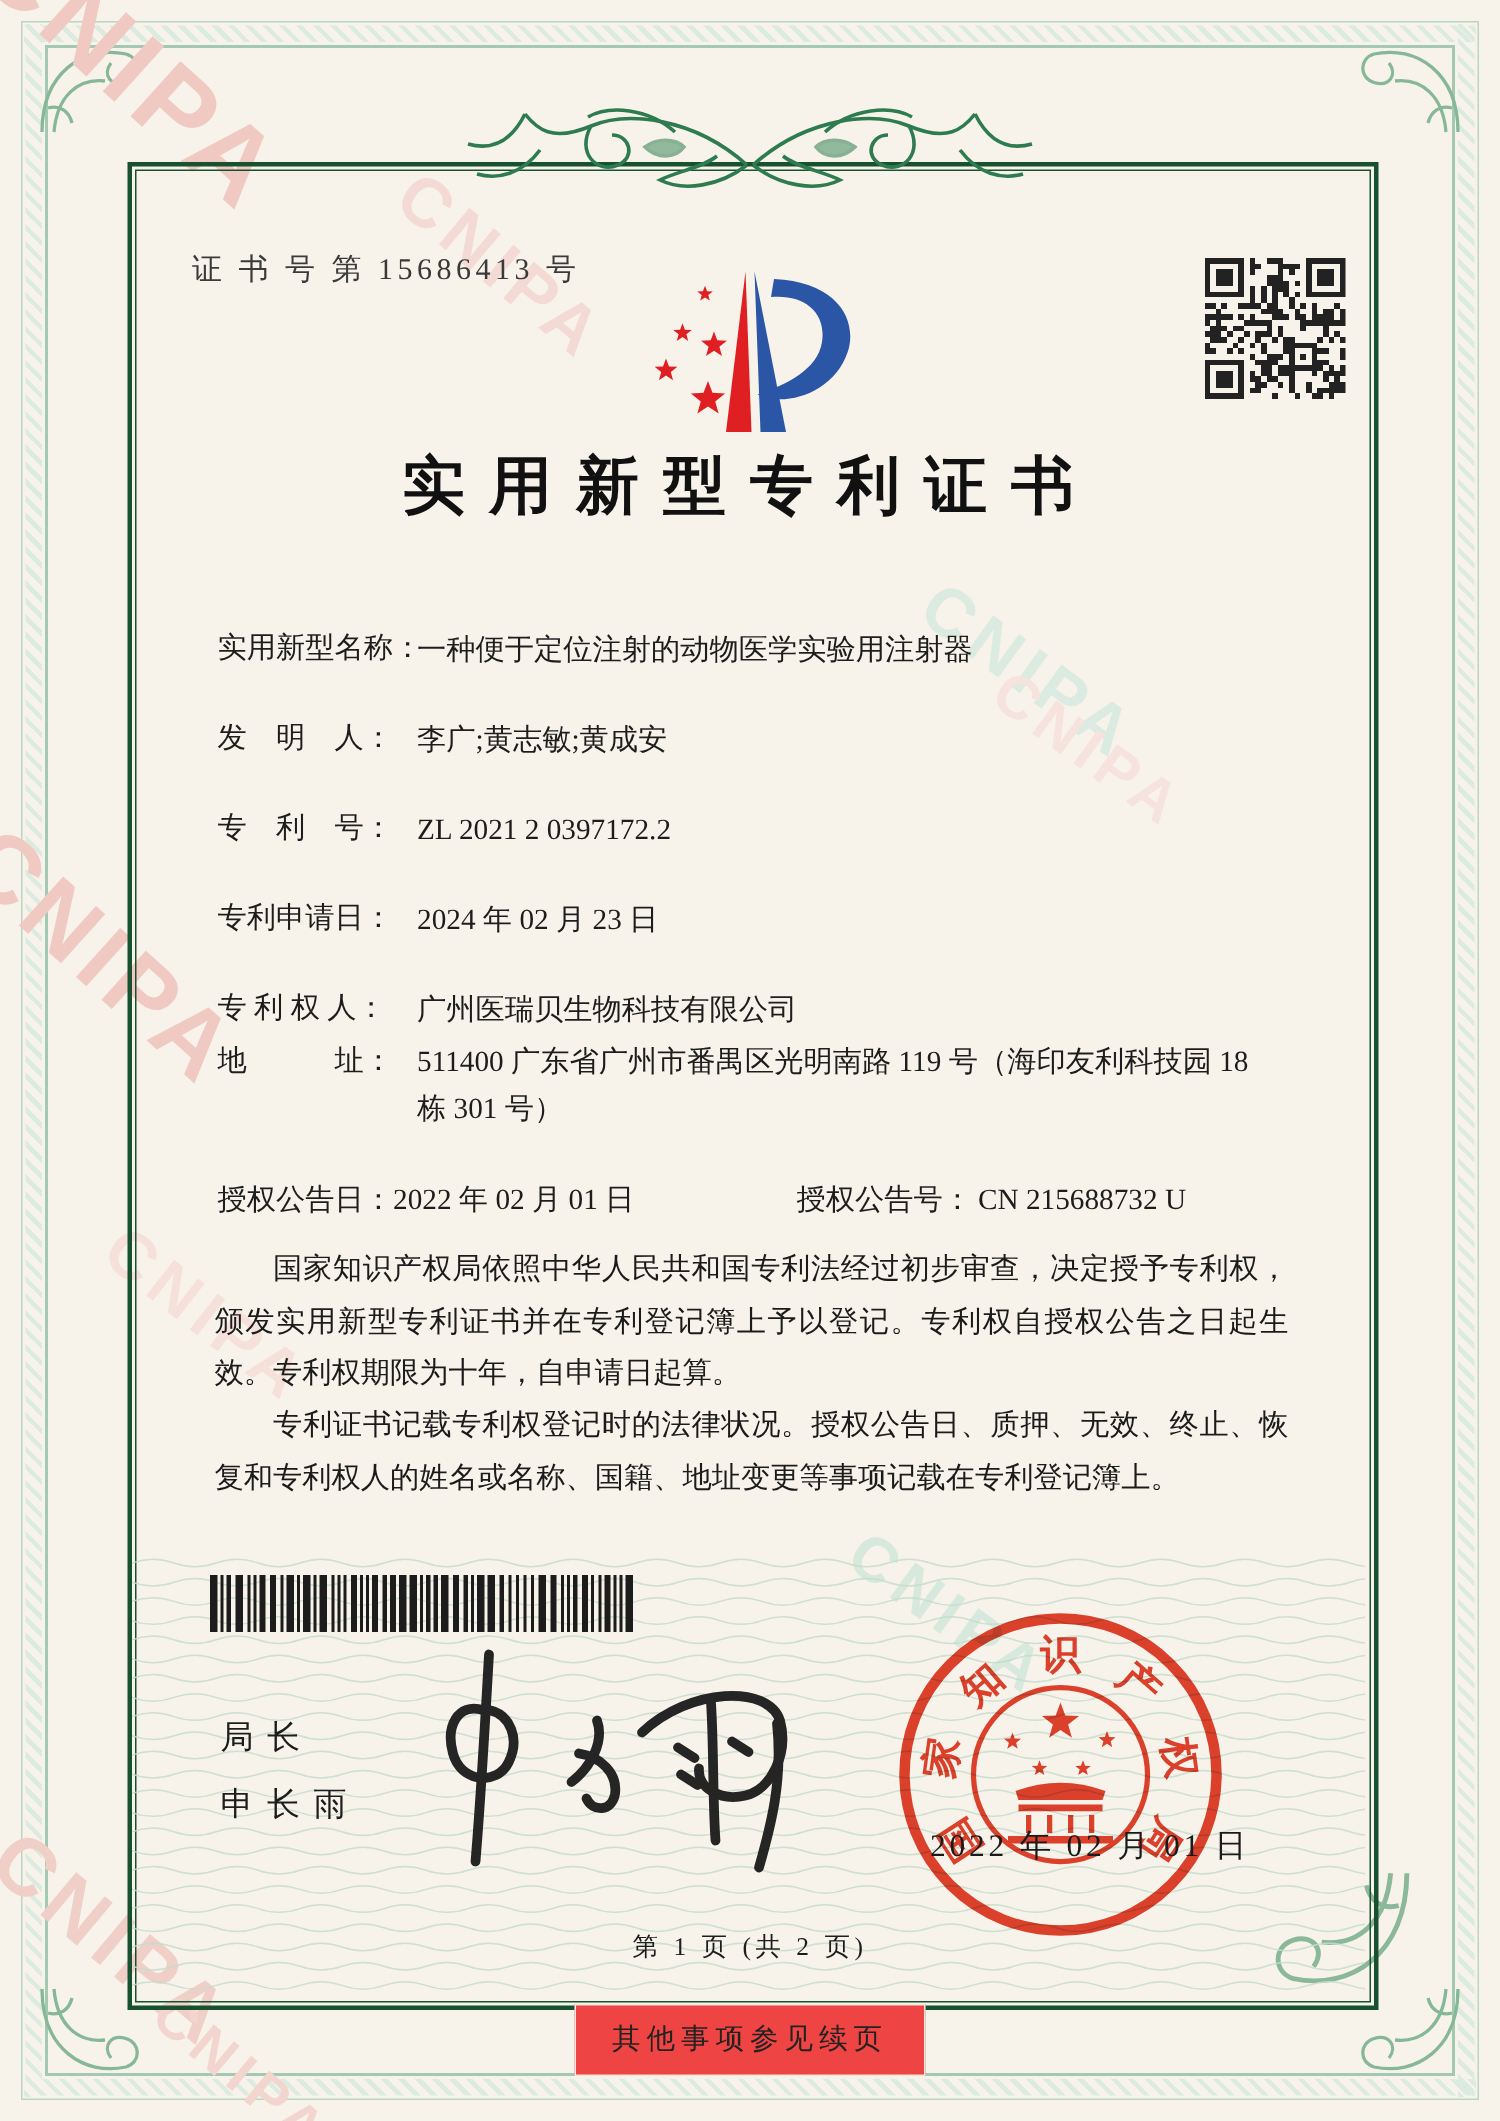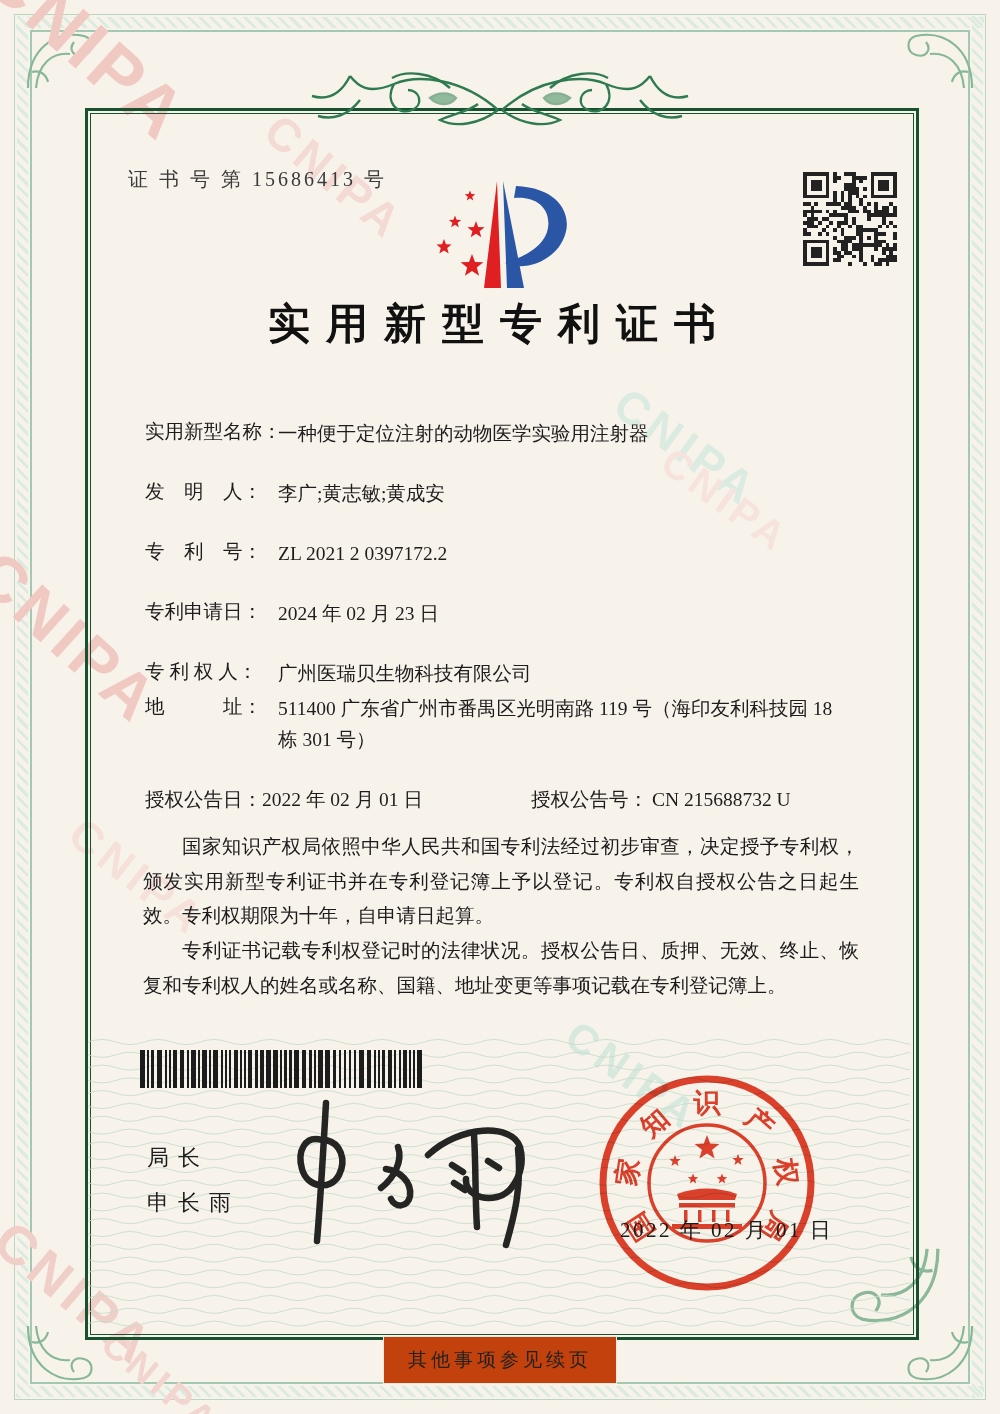--- a/index.html
+++ b/index.html
@@ -32,21 +32,21 @@
   .paras{position:absolute;left:143px;top:830px;width:716px;z-index:2;}
   .paras p{margin:0;font-size:19.5px;line-height:1.78;text-indent:2em;color:#1b1b1b;
            text-align:justify;}
   .signoff{position:absolute;left:147px;font-size:22px;letter-spacing:9px;z-index:2;}
   .seal-ch{font-size:27px;font-weight:bold;fill:var(--seal_red);
            font-family:"Liberation Serif","DejaVu Serif",serif;}
   .seal-date{position:absolute;left:620px;top:1216px;font-size:21px;letter-spacing:2.5px;
              color:#1a1a1a;z-index:4;}
   .footer-page{position:absolute;left:0;right:0;top:1286px;text-align:center;font-size:17px;
                letter-spacing:3px;z-index:2;}
-  .cont-box{position:absolute;left:383px;top:1336px;width:232px;height:46px;background:#c2410c;
+  .cont-box{position:absolute;left:383px;top:1336px;width:232px;height:46px;background:#ef4444;
             border:1px solid #eee8dd;z-index:3;text-align:center;line-height:46px;font-size:19px;
             letter-spacing:4px;color:#222;}
   svg{display:block;}
 </style>
 </head>
 <body>
 
 <div class="page">
 
   <div class="edge-strip edge-top"></div>
@@ -606,15 +606,16 @@
       <rect x="107" y="155" width="56" height="4.5"></rect>
       <rect x="112" y="162" width="3.5" height="12"></rect>
         <rect x="126" y="162" width="3.5" height="12"></rect>
       <rect x="140" y="162" width="3.5" height="12"></rect>
         <rect x="154" y="162" width="3.5" height="12"></rect>
       <rect x="100" y="176" width="70" height="5"></rect>
     </g>
   </svg>
   <div class="seal-date">2022 年 02 月 01 日</div>
 
+  <div class="footer-page">第 1 页 (共 2 页)</div>
   <div class="cont-box">其他事项参见续页</div>
 
 </div>
 
 </body></html>

